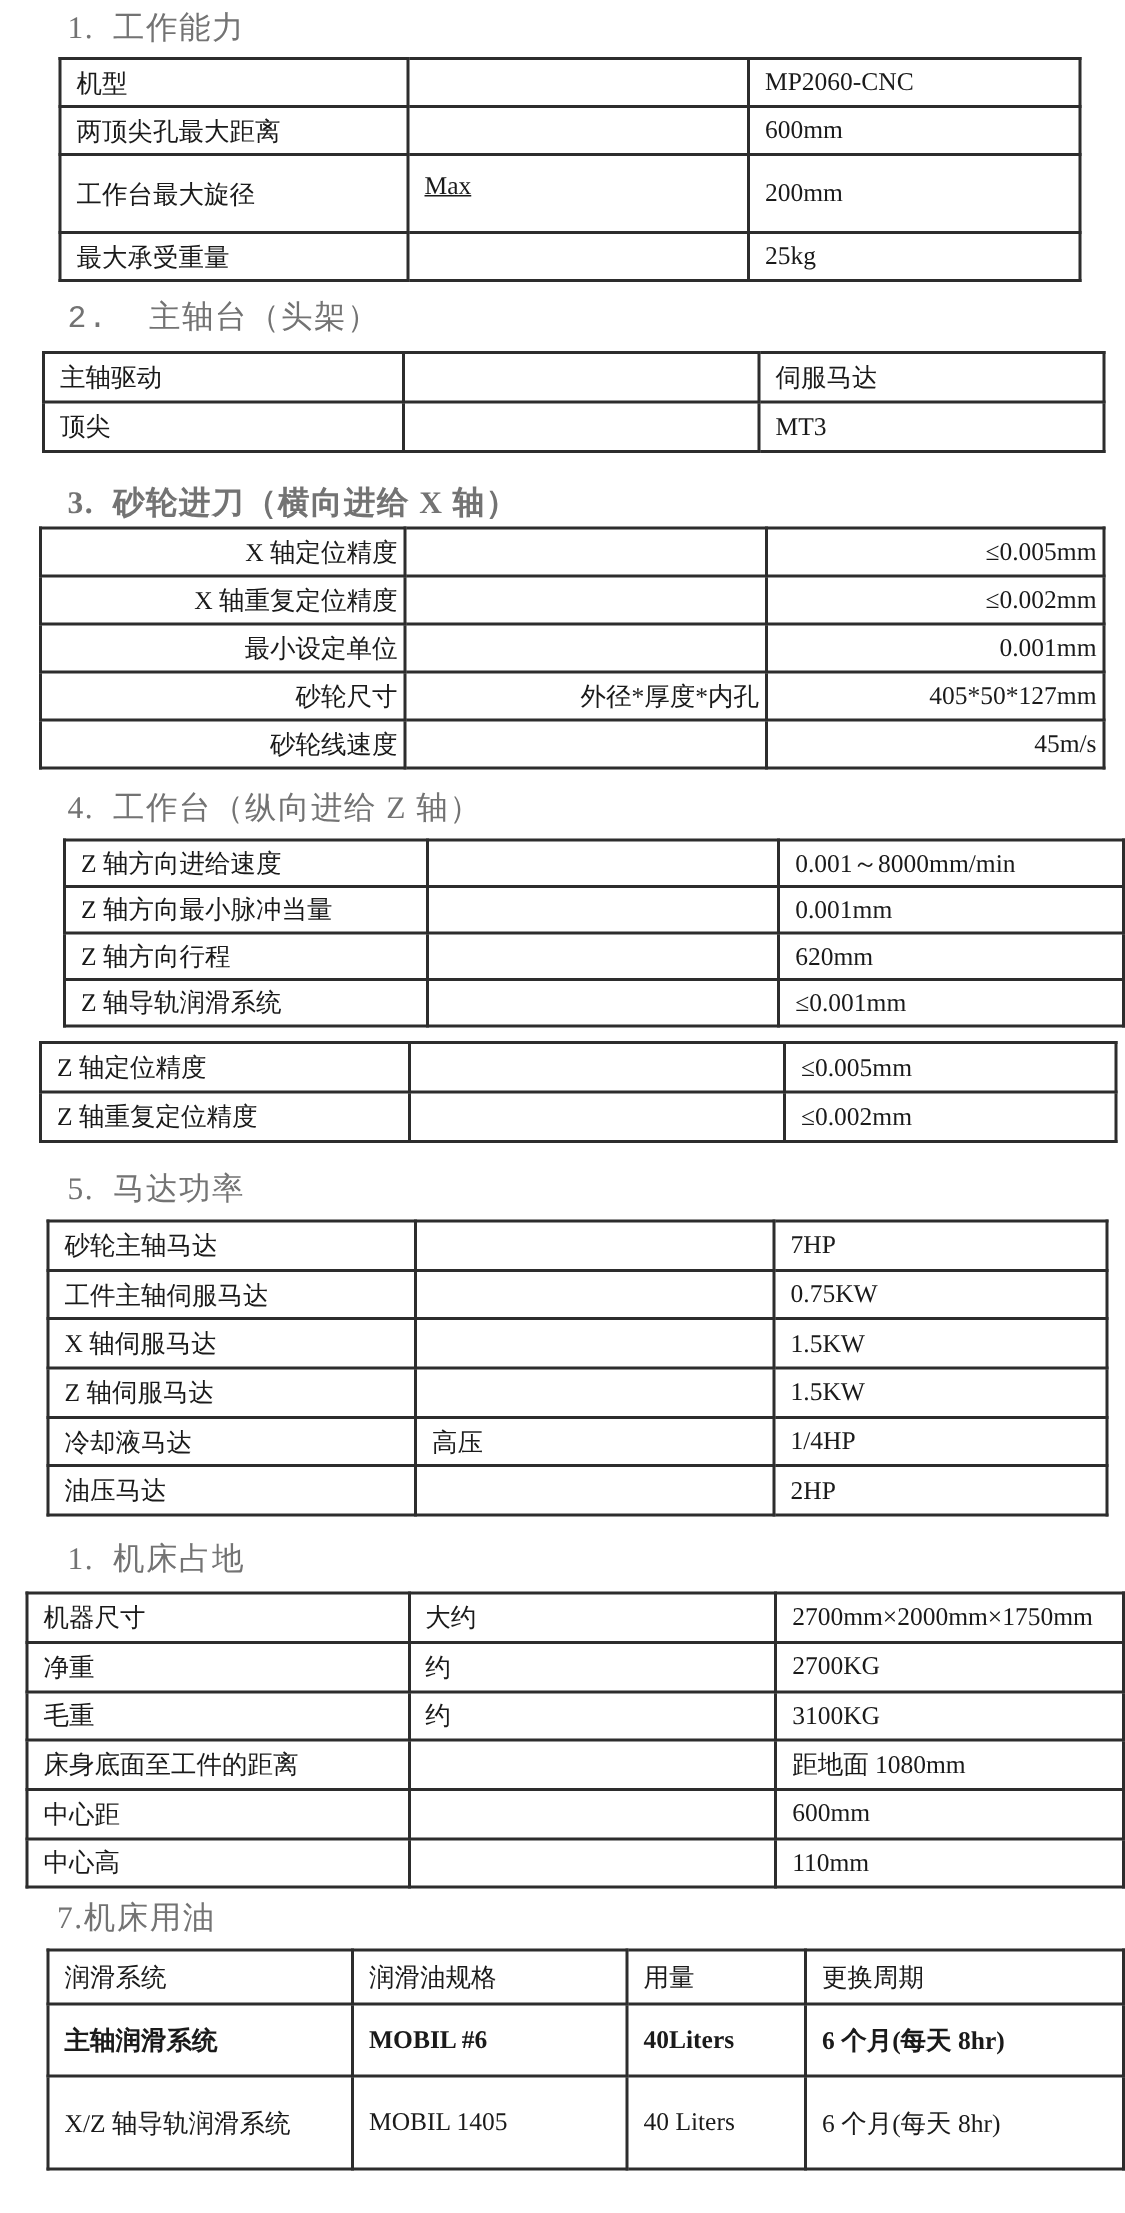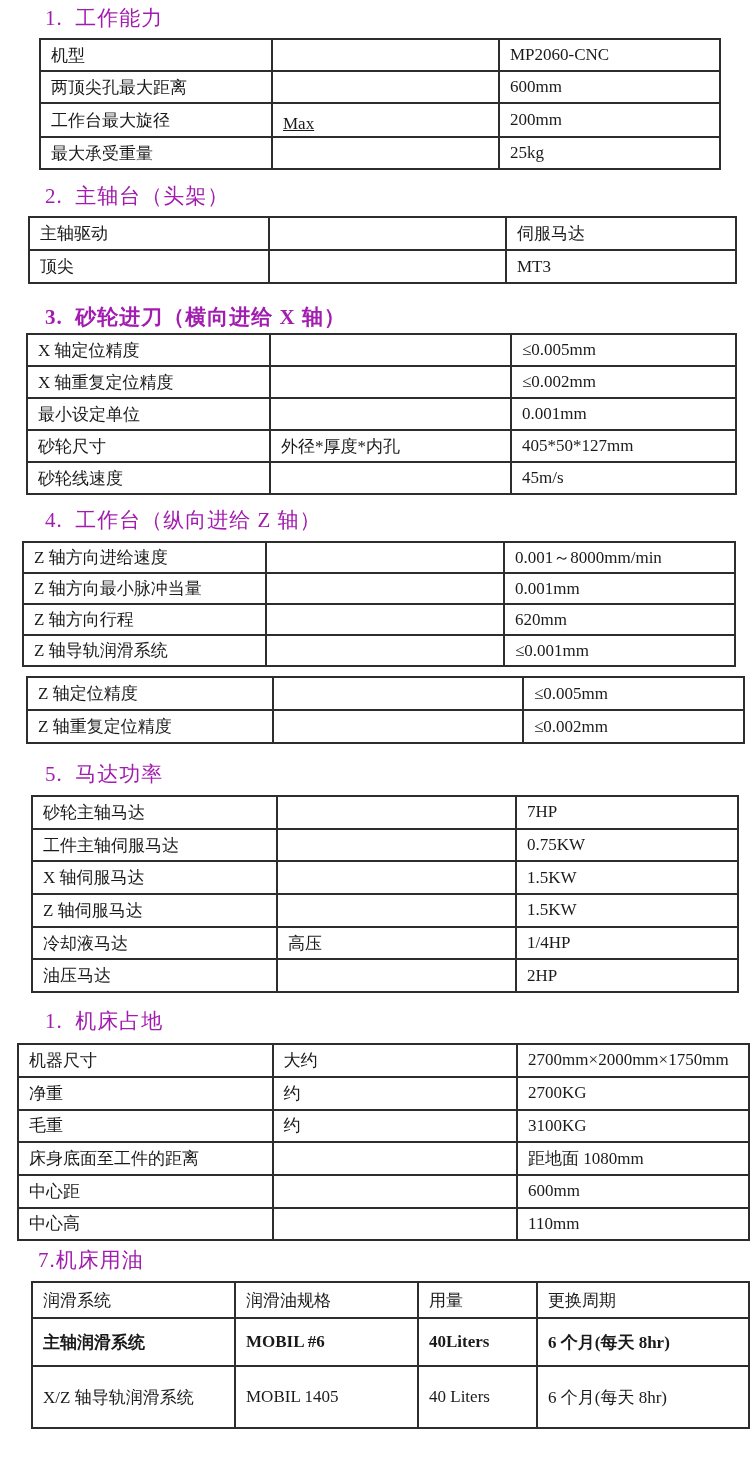--- a/index.html
+++ b/index.html
@@ -15,62 +15,62 @@
     color: #1a1a1a;
   }
   #doc { position: relative; width: 750px; }
 
   .sec-title {
     font-size: 21px;
     line-height: 26px;
     letter-spacing: 1px;
     white-space: pre;
     margin-left: 45px;
-    color: #a21caf;
+    color: #737373;
   }
 
   table {
     border-collapse: collapse;
     table-layout: fixed;
   }
   td, th {
     border: 2px solid #2d2d2d;
     padding: 0 4px 0 10px;
     font-size: 17px;
     font-weight: normal;
     text-align: left;
     vertical-align: middle;
     white-space: pre;
     overflow: hidden;
     color: #1a1a1a;
   }
 
   
   section.s1 .sec-title { margin-top: 5px; }
-  section.s2 .sec-title { margin-top: 13px; }
+  section.s2 .sec-title { margin-top: 13px; font-family: Liberation Mono, monospace; }
   section.s3 .sec-title { margin-top: 20px; font-weight: bold; }
   section.s4 .sec-title { margin-top: 12px; }
   section.s5 .sec-title { margin-top: 17px; }
   section.s6 .sec-title { margin-top: 15px; }
   section.s7 .sec-title { margin-top: 6px; margin-left: 38px; }
 
   
   #t1 { margin: 7px 0 0 39px; }
   #t1 col.c0 { width: 232px; } #t1 col.c1 { width: 227px; } #t1 col.c2 { width: 221px; }
   #t1 td { height: 30px; }
 
   #t2 { margin: 7px 0 0 28px; }
   #t2 col.c0 { width: 240px; } #t2 col.c1 { width: 237px; } #t2 col.c2 { width: 230px; }
   #t2 td { height: 31px; }
 
   #t3 { margin: 3px 0 0 26px; }
   #t3 col.c0 { width: 243px; } #t3 col.c1 { width: 241px; } #t3 col.c2 { width: 225px; }
-  #t3 td { height: 30px; }
-
-  #t4a { margin: 8px 0 0 22px; }
+  #t3 td { height: 30px; text-align: right; }
+
+  #t4a { margin: 8px 0 0 42px; }
   #t4a col.c0 { width: 243px; } #t4a col.c1 { width: 238px; } #t4a col.c2 { width: 231px; }
   #t4a td { height: 29px; }
 
   #t4b { margin: 9px 0 0 26px; }
   #t4b col.c0 { width: 246px; } #t4b col.c1 { width: 250px; } #t4b col.c2 { width: 221px; }
   #t4b td { height: 31px; }
 
   #t5 { margin: 8px 0 0 31px; }
   #t5 col.c0 { width: 245px; } #t5 col.c1 { width: 239px; } #t5 col.c2 { width: 222px; }
   #t5 td { height: 30.7px; }
@@ -103,21 +103,21 @@
             <td></td>
             <td>MP2060-CNC</td>
           </tr>
           <tr>
             <td>两顶尖孔最大距离</td>
             <td></td>
             <td>600mm</td>
           </tr>
           <tr>
             <td>工作台最大旋径</td>
-            <td style="vertical-align: bottom; padding-bottom: 2px; text-decoration: underline;">Max</td>
+            <td style="vertical-align: bottom; padding-bottom: 20px; text-decoration: underline;">Max</td>
             <td>200mm</td>
           </tr>
           <tr>
             <td>最大承受重量</td>
             <td></td>
             <td>25kg</td>
           </tr>
         </tbody>
       </table>
     </section>

